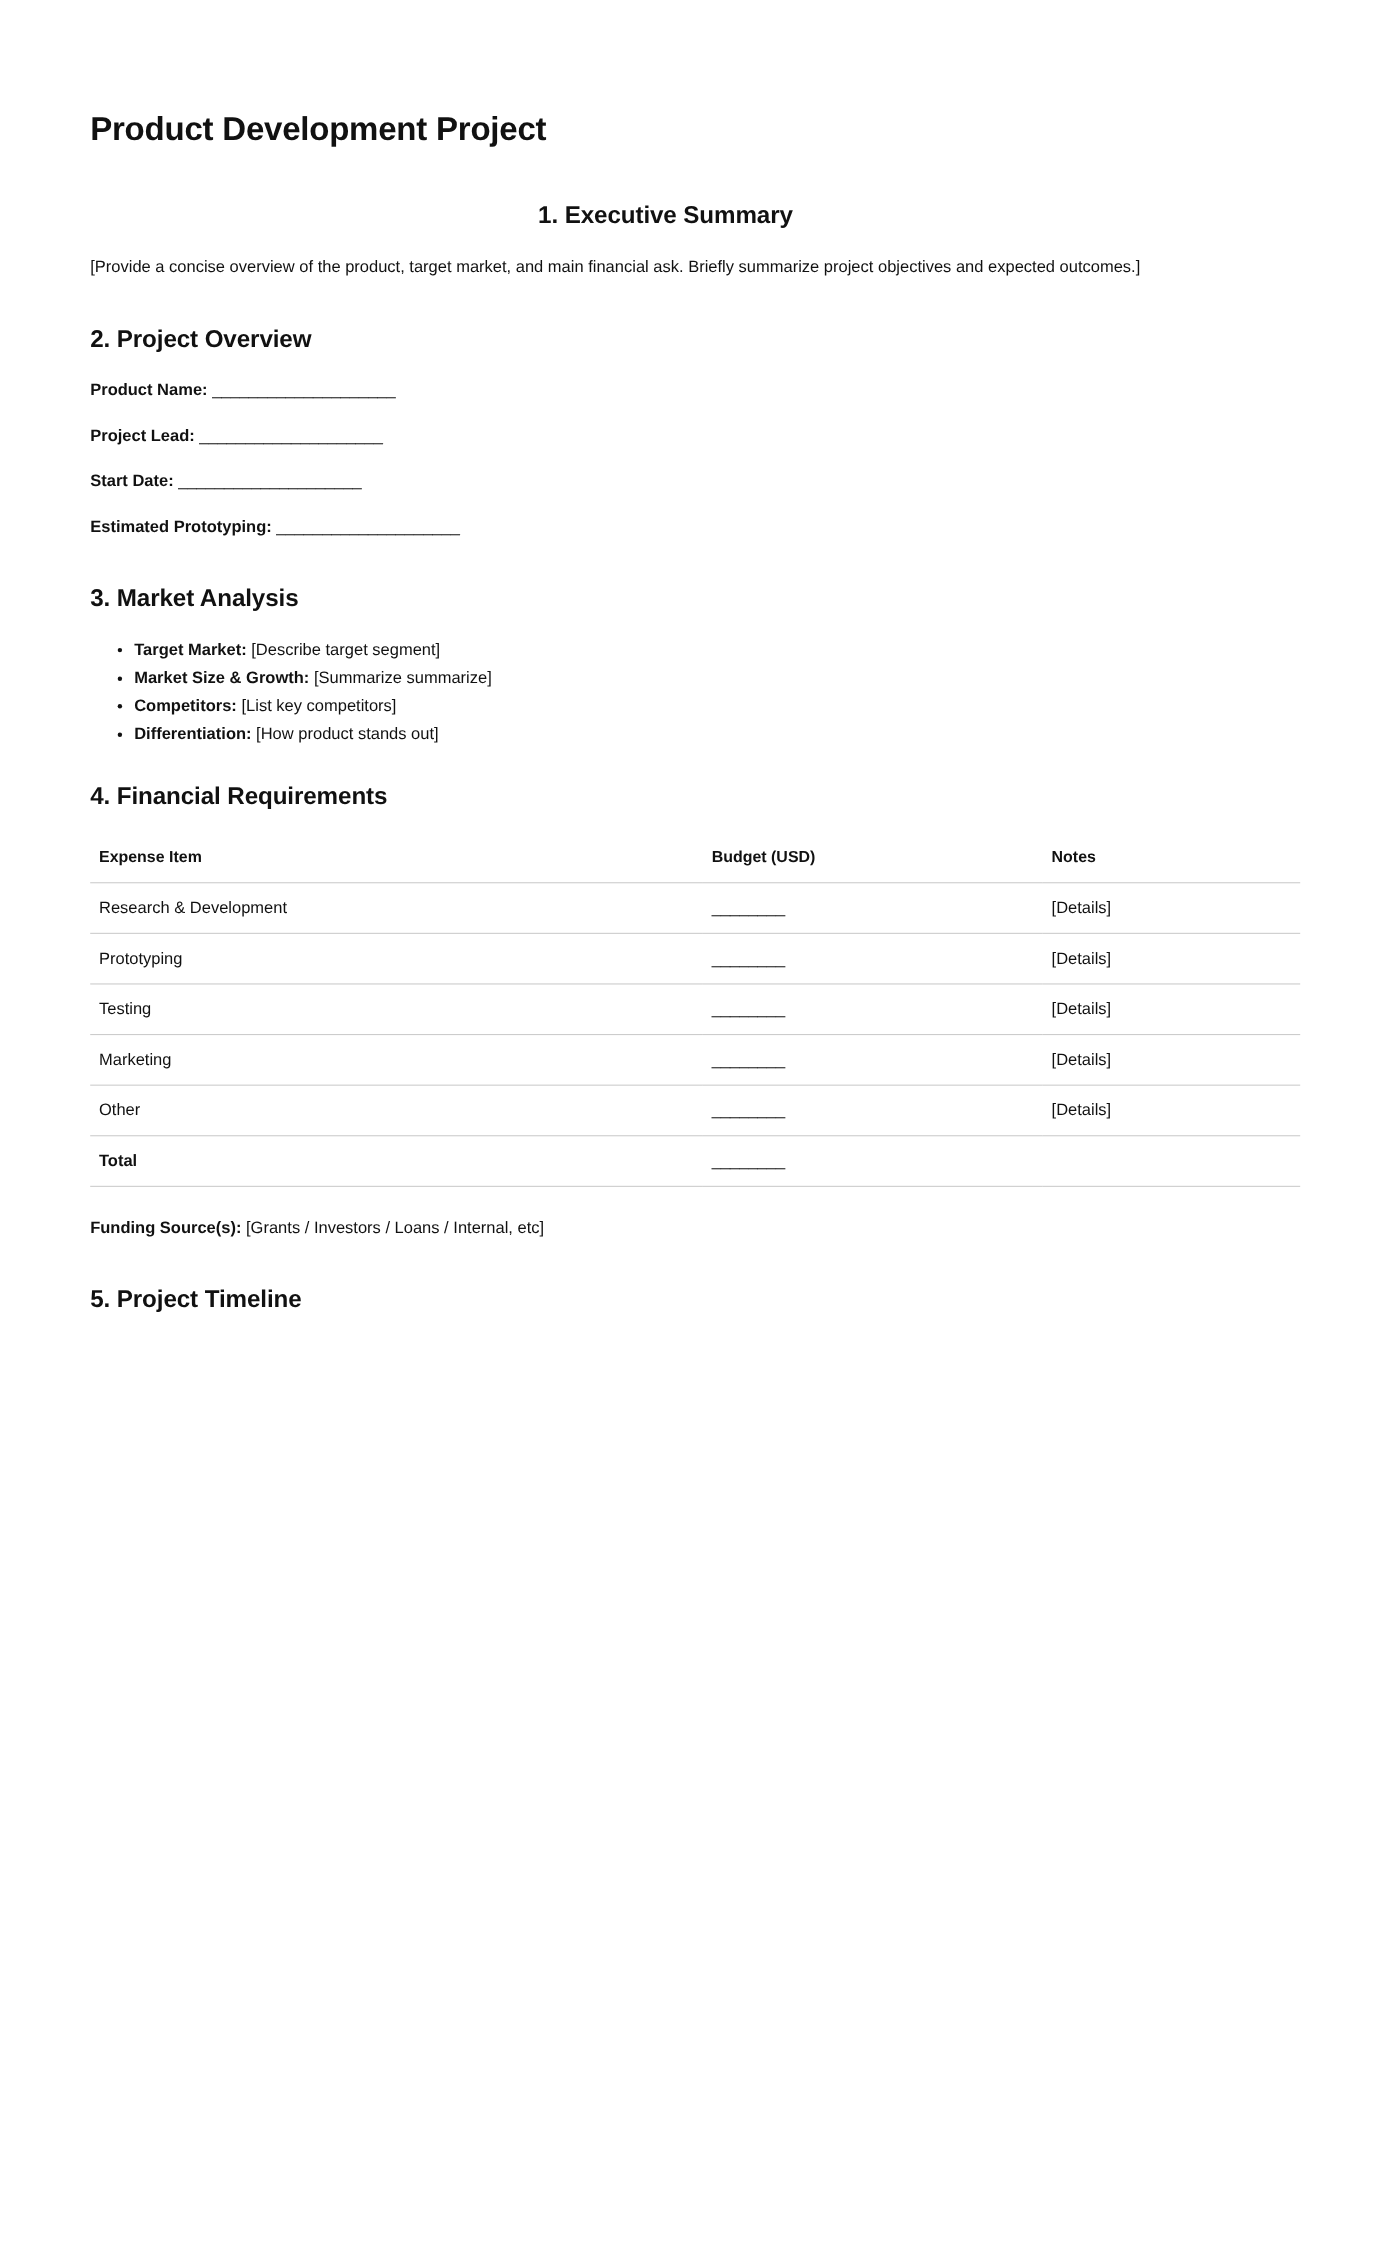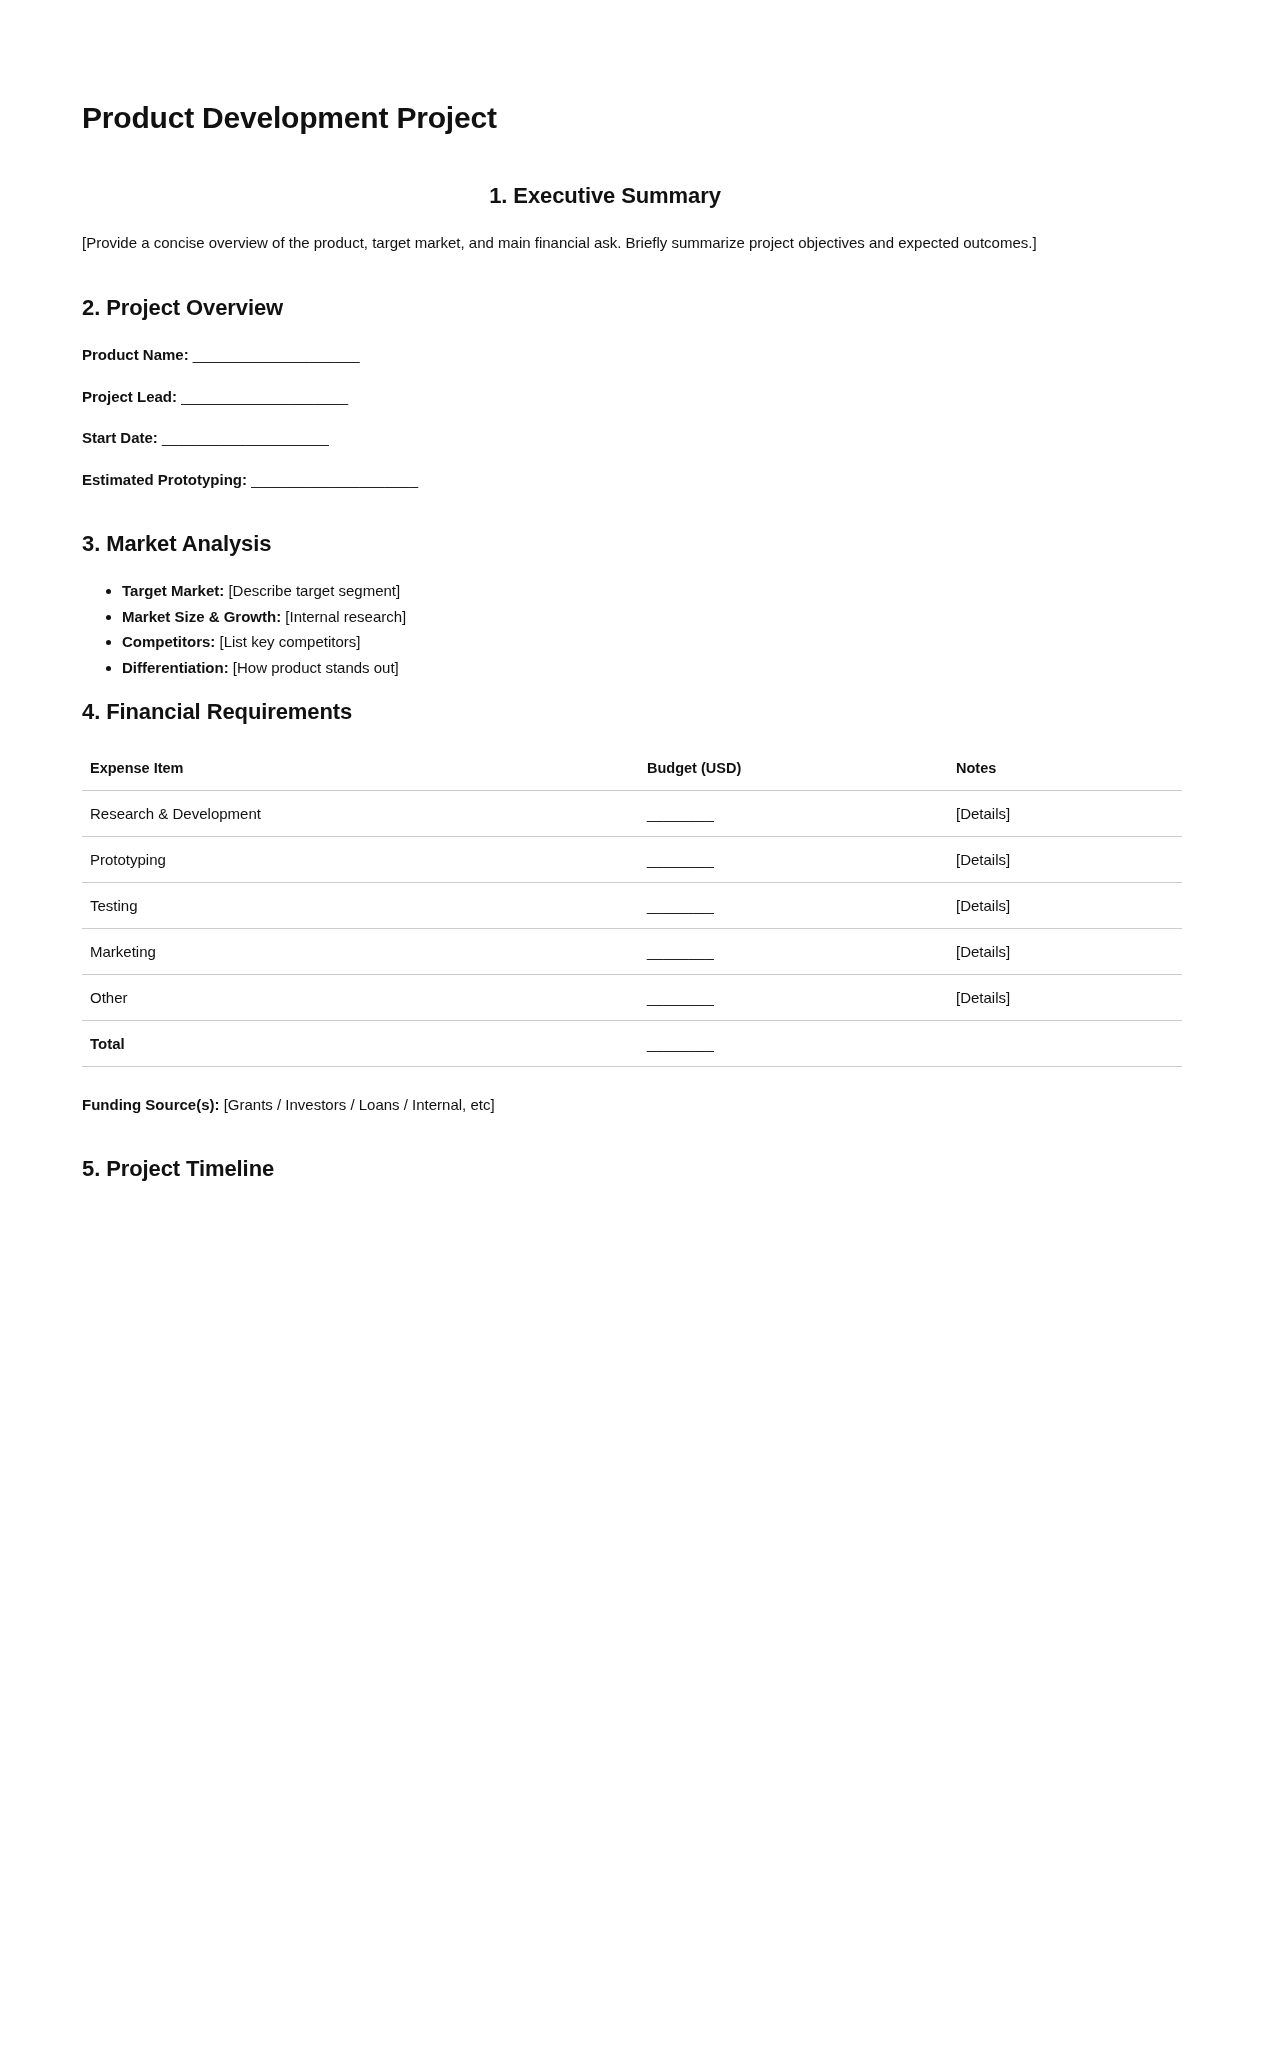--- a/index.html
+++ b/index.html
@@ -41,21 +41,21 @@
   .field { margin: 0 0 19.5px 0; }
   .field:last-child { margin-bottom: 0; }
   .label { font-weight: 700; }
   .sec-market { margin-top: 38px; }
   ul.market {
     margin: 19.5px 0 0 0;
     padding: 0 0 0 40px;
     list-style: disc;
   }
   ul.market li { line-height: 25.7px; }
-  .sec-fin { margin-top: 16px; }
+  .sec-fin { margin-top: 28px; }
   table.fin {
     margin-top: 18px;
     width: 1100px;
     border-collapse: collapse;
   }
   table.fin th, table.fin td {
     text-align: left;
     padding: 12px 8px 11px 8px;
     border-bottom: 1px solid #cccccc;
     line-height: 22px;
@@ -101,21 +101,21 @@
     </div>
   </section>
 
   <section>
     <h2 class="sec-market">3. Market Analysis</h2>
     <ul class="market">
       <li>
         <span class="label">Target Market:</span><span> [Describe target segment]</span>
       </li>
       <li>
-        <span class="label">Market Size &amp; Growth:</span><span> [Internal research]</span>
+        <span class="label">Market Size &amp; Growth:</span><span> [Summarize summarize]</span>
       </li>
       <li>
         <span class="label">Competitors:</span><span> [List key competitors]</span>
       </li>
       <li>
         <span class="label">Differentiation:</span><span> [How product stands out]</span>
       </li>
     </ul>
   </section>
 

